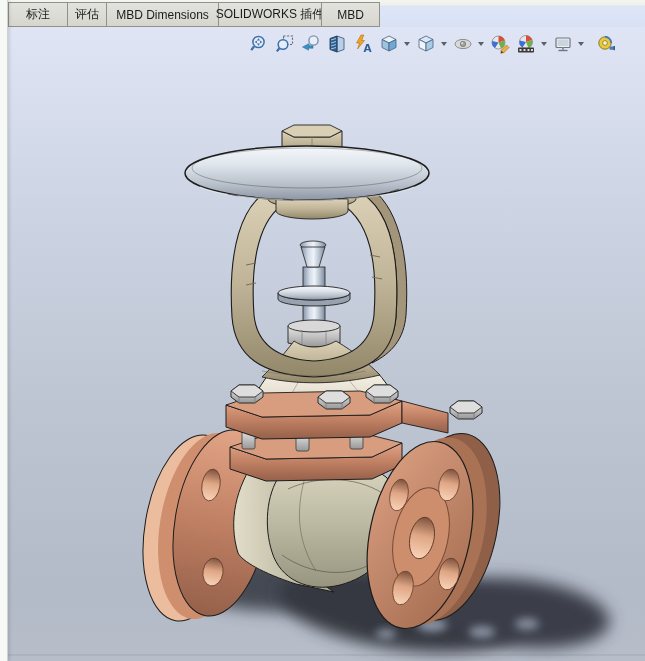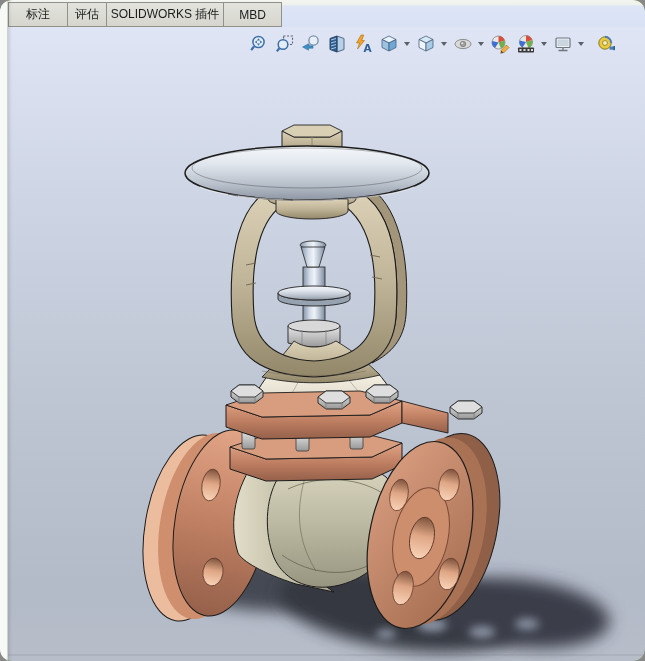--- a/index.html
+++ b/index.html
@@ -1,18 +1,18 @@
 <!DOCTYPE html>
 <html><head>
 <meta charset="utf-8">
 <style>
   html,body{margin:0;padding:0;background:#888;}
   .app{position:relative;width:645px;height:661px;overflow:hidden;
        font-family:"Liberation Sans","DejaVu Sans",sans-serif;
-       background:#4d7c0f;user-select:none;border-radius:12px;}
+       background:#4d7c0f;user-select:none;}
   
   .tabbar{position:absolute;left:0;top:0;width:645px;height:27px;z-index:20;
           background:linear-gradient(#f3f5f1 0px,#eef0ec 5px,#dde5f7 6px,#d9e1f5 100%);}
   .tabs{position:absolute;left:8px;top:2px;height:25px;display:flex;}
   .tab{box-sizing:border-box;height:25px;display:flex;align-items:center;justify-content:center;
        background:linear-gradient(#e3e3dd,#d6d6cf);border:1px solid #91918a;margin-left:-1px;
        font-size:12px;color:#1b1b1b;white-space:nowrap;padding:0 4px;}
   .tab:first-child{margin-left:0;}
   
   .left-strip{position:absolute;left:0;top:0;width:7px;height:661px;background:#f7f9f6;
@@ -37,21 +37,24 @@
 <div class="app">
 
   <div class="tabbar">
     <div class="tabs">
       <div class="tab" style="width:60px">
           <span>标注</span>
         </div>
       <div class="tab" style="width:40px">
           <span>评估</span>
         </div>
-      <div class="tab" style="width:118px">
+      <div class="tab" style="width:113px">
+          <span>MBD Dimensions</span>
+        </div>
+      <div class="tab" style="width:104px">
           <span>SOLIDWORKS 插件</span>
         </div>
       <div class="tab" style="width:59px">
           <span>MBD</span>
         </div>
     </div>
   </div>
 
   <div class="viewport">
     <svg width="645" height="634" viewBox="0 0 645 634">

